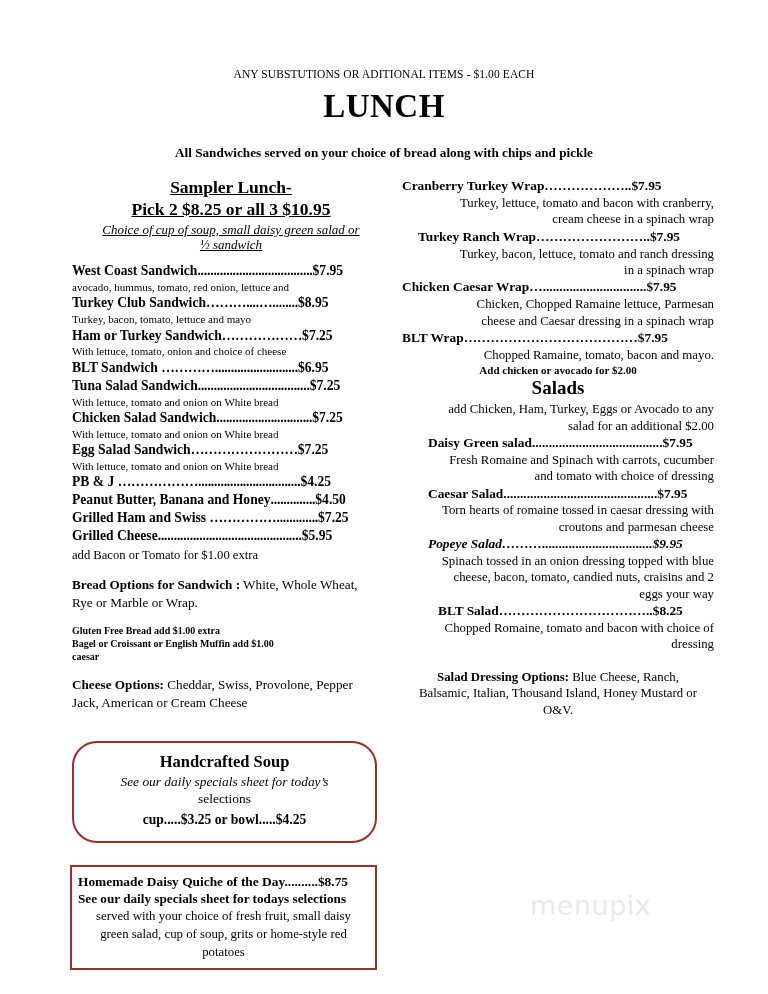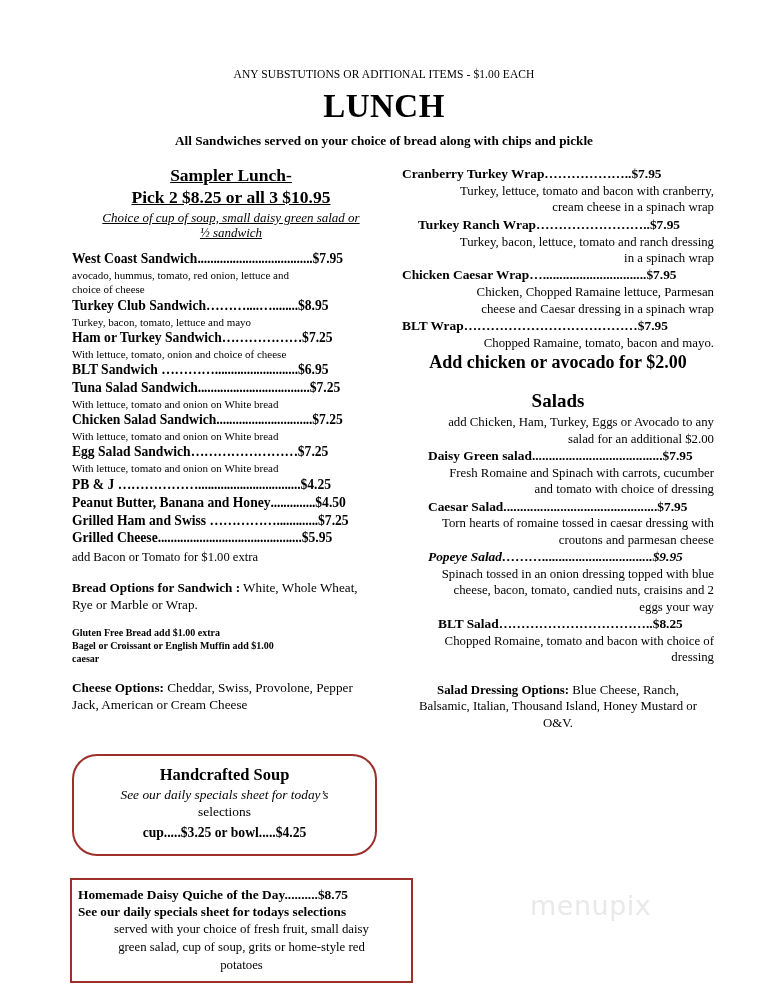--- a/index.html
+++ b/index.html
@@ -35,21 +35,21 @@
   .lunch-title {
     font-size: 33px;
     font-weight: bold;
     letter-spacing: 0.5px;
     margin-top: 9px;
     line-height: 1;
   }
   .all-sandwiches {
     font-size: 13.2px;
     font-weight: bold;
-    margin-top: 11px;
+    margin-top: 23px;
     line-height: 1.1;
   }
 
   
   .columns {
     position: relative;
     margin-top: 17px;
     display: flex;
     align-items: flex-start;
   }
@@ -144,21 +144,21 @@
   .soup-price {
     font-size: 13.6px;
     font-weight: bold;
     margin-top: 4px;
     line-height: 1.25;
   }
 
   .quiche-box {
     margin-left: 70px;
     margin-top: 22px;
-    width: 343px;
+    width: 307px;
     box-sizing: border-box;
     border: 2px solid #9c2f2a;
     padding: 6px 6px 8px 6px;
   }
   .quiche-l1 {
     font-size: 13.4px;
     font-weight: bold;
     line-height: 1.3;
   }
   .quiche-l2 {
@@ -180,30 +180,29 @@
     line-height: 1.33;
     white-space: nowrap;
   }
   .r-item.ital { font-style: italic; }
   .r-desc {
     font-size: 12.8px;
     line-height: 1.28;
     text-align: right;
   }
   .r-bold-ctr {
-    font-size: 18px;
+    font-size: 11px;
     font-weight: bold;
     text-align: center;
     line-height: 1.3;
   }
   .salads-title {
     text-align: center;
     font-size: 19px;
     font-weight: bold;
-    margin-top: 16px;
     line-height: 1.2;
   }
   .salads-add {
     text-align: right;
     font-size: 12.8px;
     line-height: 1.28;
     margin-top: 1px;
   }
   .dressing-note {
     font-size: 12.8px;
@@ -251,21 +250,20 @@
       <div class="sampler-sub">
         <div><span class="u">Choice of cup of soup, small daisy green salad or</span></div>
         <div><span class="u">½ sandwich</span></div>
       </div>
 
       <div class="item-list">
 
         <div>
           <div class="item"><span class="nm">West Coast Sandwich</span><span class="dots">....................................</span><span class="pr">$7.95</span></div>
           <div class="desc">avocado, hummus, tomato, red onion, lettuce and</div>
-          <div class="desc">choice of cheese</div>
         </div>
 
         <div>
           <div class="item"><span class="nm">Turkey Club Sandwich</span><span class="dots">………....…........</span><span class="pr">$8.95</span></div>
           <div class="desc">Turkey, bacon, tomato, lettuce and mayo</div>
         </div>
 
         <div>
           <div class="item"><span class="nm">Ham or Turkey Sandwich</span><span class="dots">………………</span><span class="pr">$7.25</span></div>
           <div class="desc">With lettuce, tomato, onion and choice of cheese</div>

